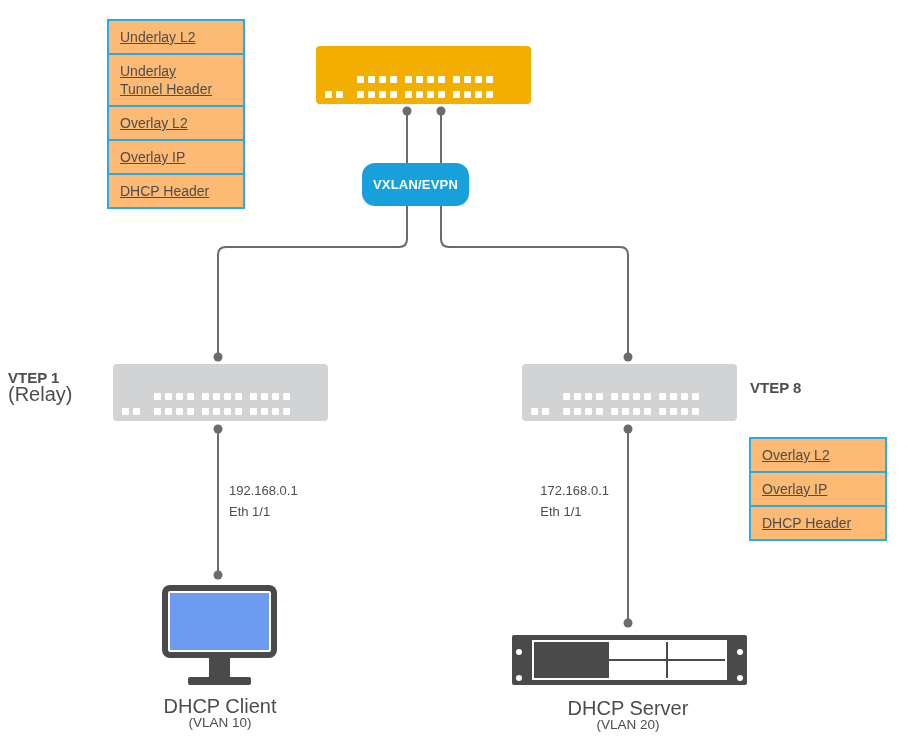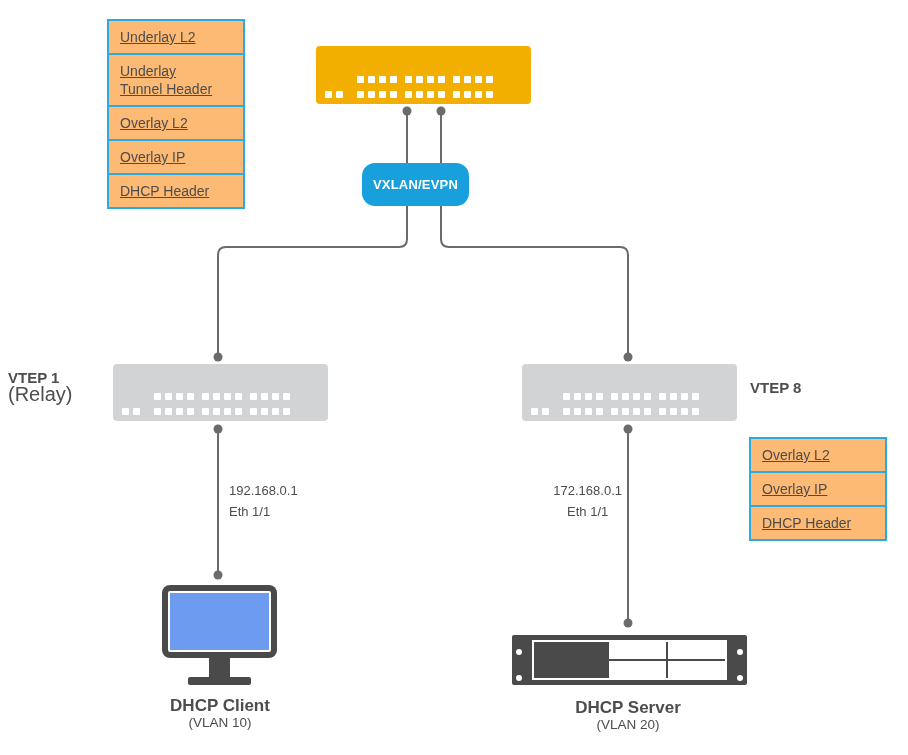--- a/index.html
+++ b/index.html
@@ -39,21 +39,21 @@
   .pcell{width:7px;height:7px;background:#fff;border-radius:1px;display:block;}
 
   
   .node-title{font-weight:bold;font-size:15px;color:var(--textDark);}
   #spine-label{position:absolute;left:316px;top:15px;width:215px;text-align:center;}
   #vtep1-label{position:absolute;left:8px;top:369px;width:96px;text-align:left;line-height:17px;}
   #vtep1-label .sub{font-size:20px;font-weight:normal;}
   #vtep2-label{position:absolute;left:750px;top:379px;}
   .link-label{position:absolute;top:480px;font-size:13px;line-height:21px;color:var(--textDark);}
   #link-label-left{left:229px;text-align:left;}
-  #link-label-right{right:286px;text-align:center;}
+  #link-label-right{right:299px;text-align:left;}
 
   
   #vxlan-badge{position:absolute;left:362px;top:163px;width:107px;height:43px;border-radius:13px;
     background:var(--badgeBlue);color:#fff;font-weight:bold;font-size:13px;
     display:flex;align-items:center;justify-content:center;z-index:2;letter-spacing:.2px;}
 
   
   #monitor{position:absolute;left:162px;top:585px;width:115px;height:100px;}
   .mon-frame{position:absolute;left:0;top:0;width:115px;height:73px;background:var(--iconDark);border-radius:8px;}
   .mon-screen{position:absolute;left:6px;top:6px;right:6px;bottom:6px;background:var(--screenBlue);
@@ -66,21 +66,21 @@
   .srv-panel{position:absolute;left:20px;top:5px;width:195px;height:40px;border:2px solid #fff;}
   .srv-bays{position:absolute;left:75px;top:0;right:0;bottom:0;display:grid;
     grid-template-columns:1fr 1fr;grid-template-rows:1fr 1fr;gap:2px;background:var(--iconDark);}
   .srv-bay{background:#fff;}
   .srv-hole{position:absolute;width:6px;height:6px;border-radius:50%;background:#fff;}
   .srv-hole.tl{left:4px;top:14px;} .srv-hole.bl{left:4px;top:40px;}
   .srv-hole.tr{right:4px;top:14px;} .srv-hole.br{right:4px;top:40px;}
 
   
   .caption{position:absolute;text-align:center;color:var(--textDark);}
-  .caption .cap-name{font-weight:bold;font-size:17px;line-height:18px;}
+  .caption .cap-name{font-weight:normal;font-size:20px;line-height:18px;}
   .caption .cap-sub{font-size:13.5px;line-height:16px;}
   #client-caption{left:144px;top:697px;width:152px;}
   #server-caption{left:528px;top:699px;width:200px;}
 </style>
 </head>
 <body>
 
 <div id="canvas">
 
   <svg id="connectors" viewBox="0 0 908 755" xmlns="http://www.w3.org/2000/svg">

